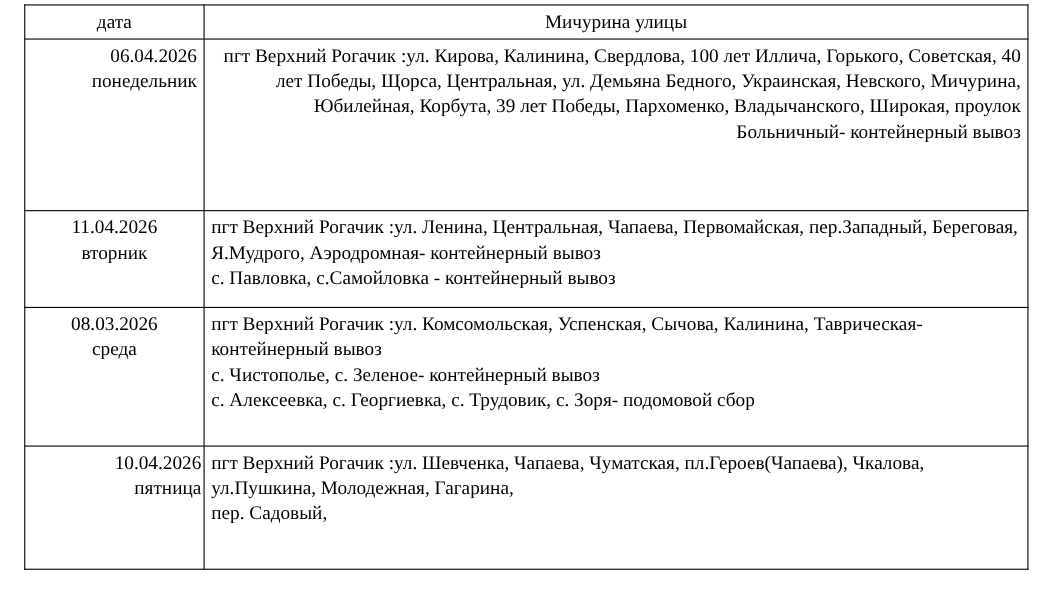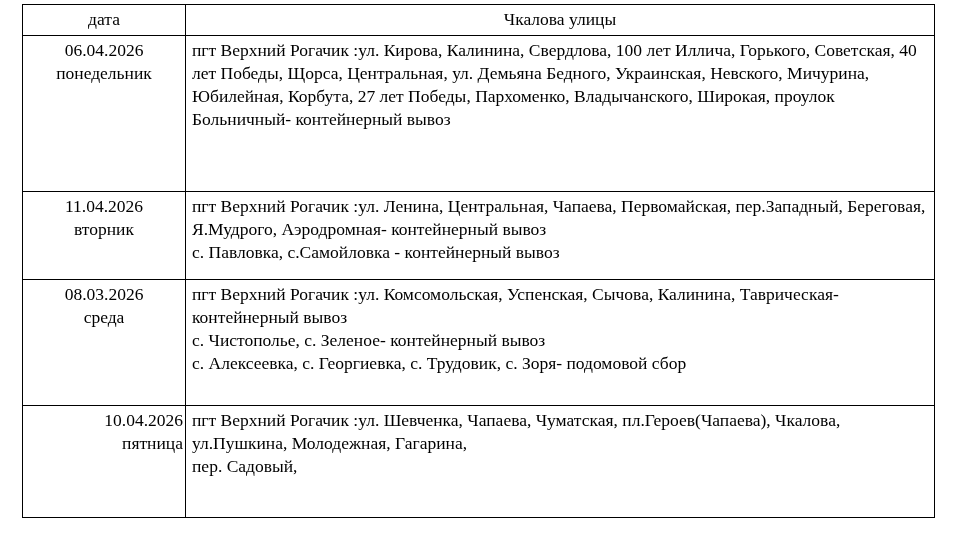--- a/index.html
+++ b/index.html
@@ -52,45 +52,45 @@
     text-align: right;
     padding-right: 2px;
     margin-left: 44px;
   }
   td.streets-cell {
     text-align: left;
     white-space: pre-line;
     padding-left: 5px;
     padding-right: 4px;
   }
-  .row-1 td { height: 148px; }
+  .row-1 td { height: 148px; text-align: right; }
   .row-2 td { height: 80px; }
   .row-3 td { height: 118px; }
   .row-4 td { height: 104px; }
 </style>
 </head>
 <body>
 
 <div class="page">
   <table class="schedule">
     <colgroup>
       <col class="col-date">
       <col class="col-street">
     </colgroup>
     <thead>
       <tr>
         <th>дата</th>
-        <th>Чкалова улицы</th>
+        <th>Мичурина улицы</th>
       </tr>
     </thead>
     <tbody>
       <tr class="row-1">
         <td class="date-cell">06.04.2026
 понедельник</td>
-        <td class="streets-cell">пгт  Верхний Рогачик :ул. Кирова, Калинина, Свердлова, 100 лет Иллича, Горького, Советская, 40 лет Победы, Щорса, Центральная, ул. Демьяна Бедного, Украинская, Невского, Мичурина, Юбилейная, Корбута, 27 лет Победы, Пархоменко, Владычанского, Широкая, проулок Больничный- контейнерный вывоз</td>
+        <td class="streets-cell">пгт  Верхний Рогачик :ул. Кирова, Калинина, Свердлова, 100 лет Иллича, Горького, Советская, 40 лет Победы, Щорса, Центральная, ул. Демьяна Бедного, Украинская, Невского, Мичурина, Юбилейная, Корбута, 39 лет Победы, Пархоменко, Владычанского, Широкая, проулок Больничный- контейнерный вывоз</td>
       </tr>
       <tr class="row-2">
         <td class="date-cell">11.04.2026
 вторник</td>
         <td class="streets-cell">пгт  Верхний Рогачик :ул. Ленина, Центральная, Чапаева, Первомайская, пер.Западный, Береговая, Я.Мудрого, Аэродромная- контейнерный вывоз
 с. Павловка, с.Самойловка - контейнерный вывоз</td>
       </tr>
       <tr class="row-3">
         <td class="date-cell">08.03.2026
 среда</td>

